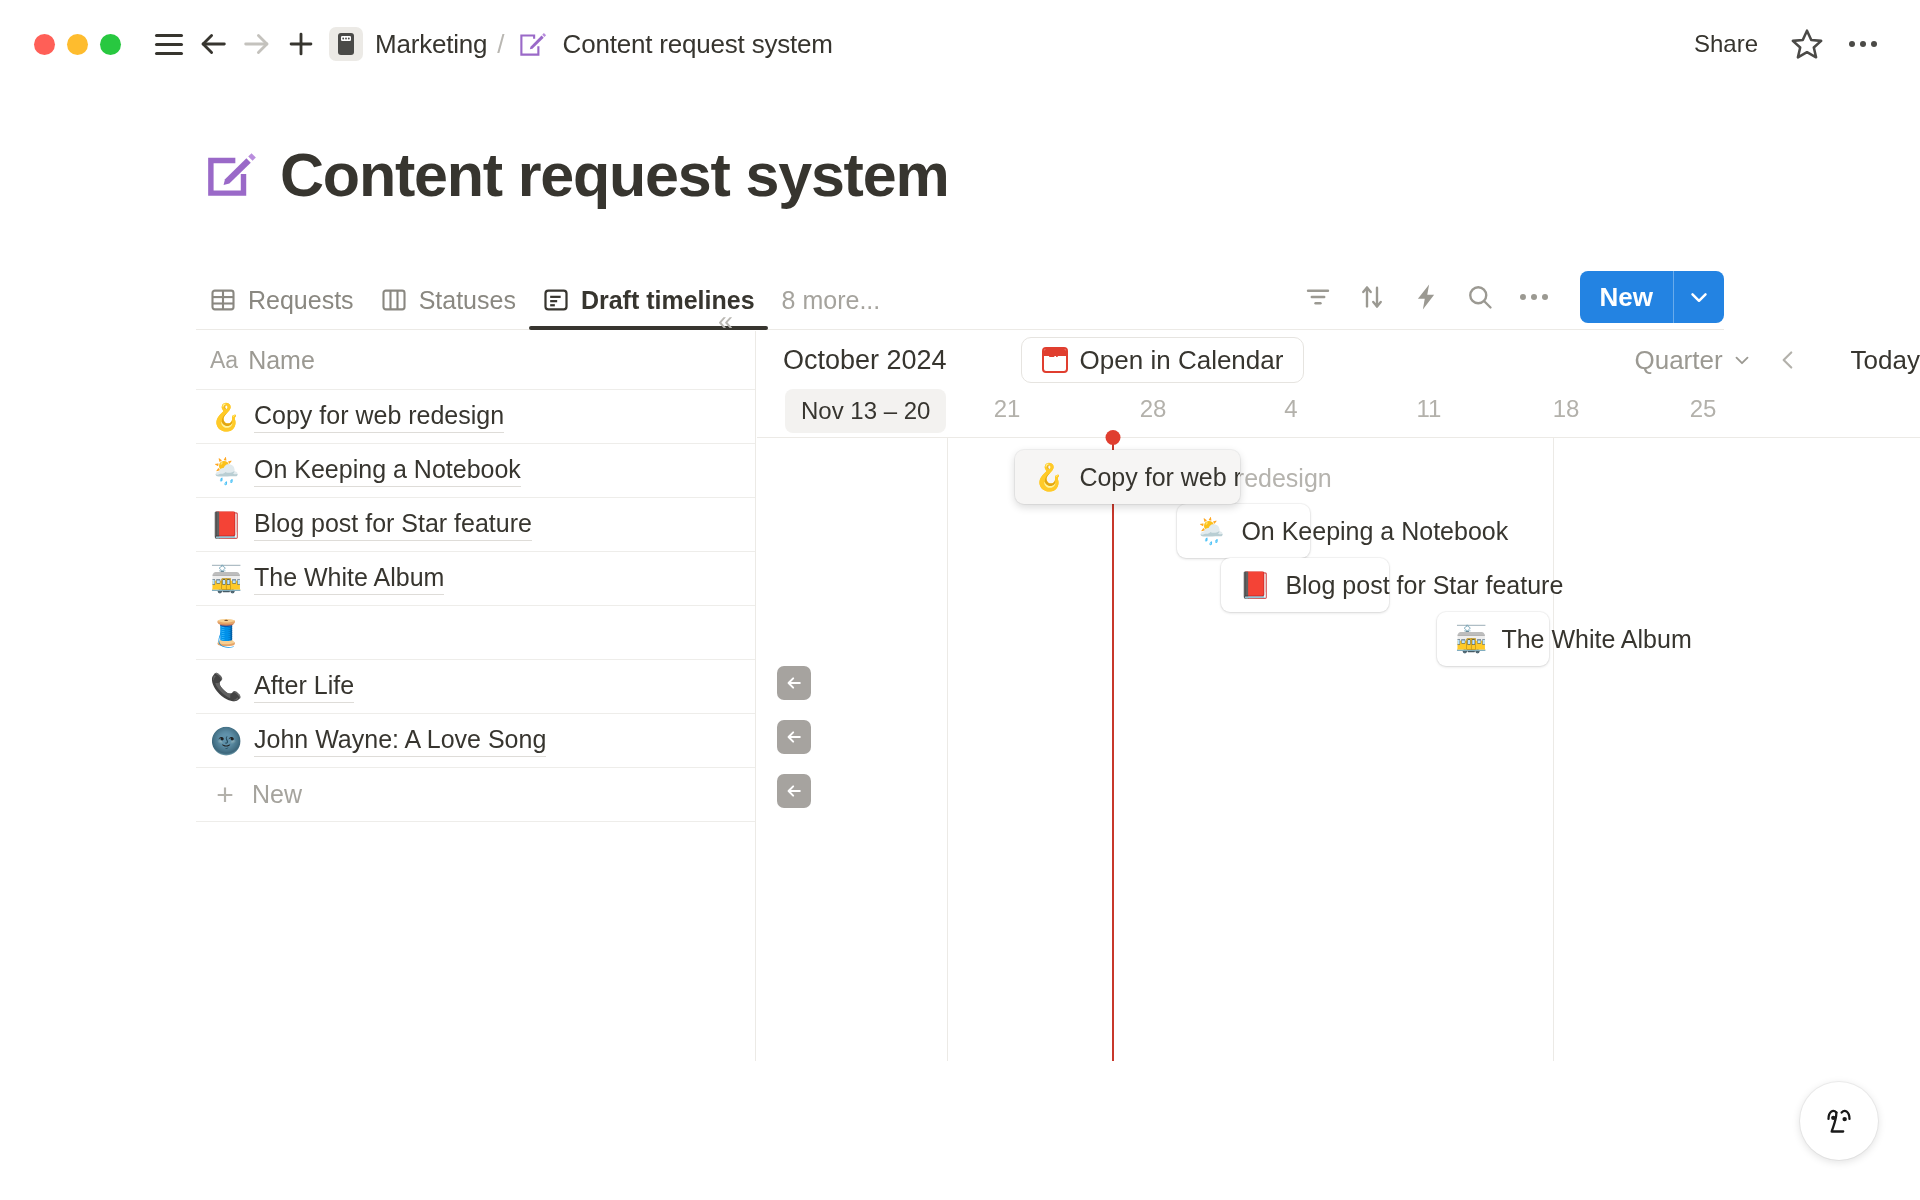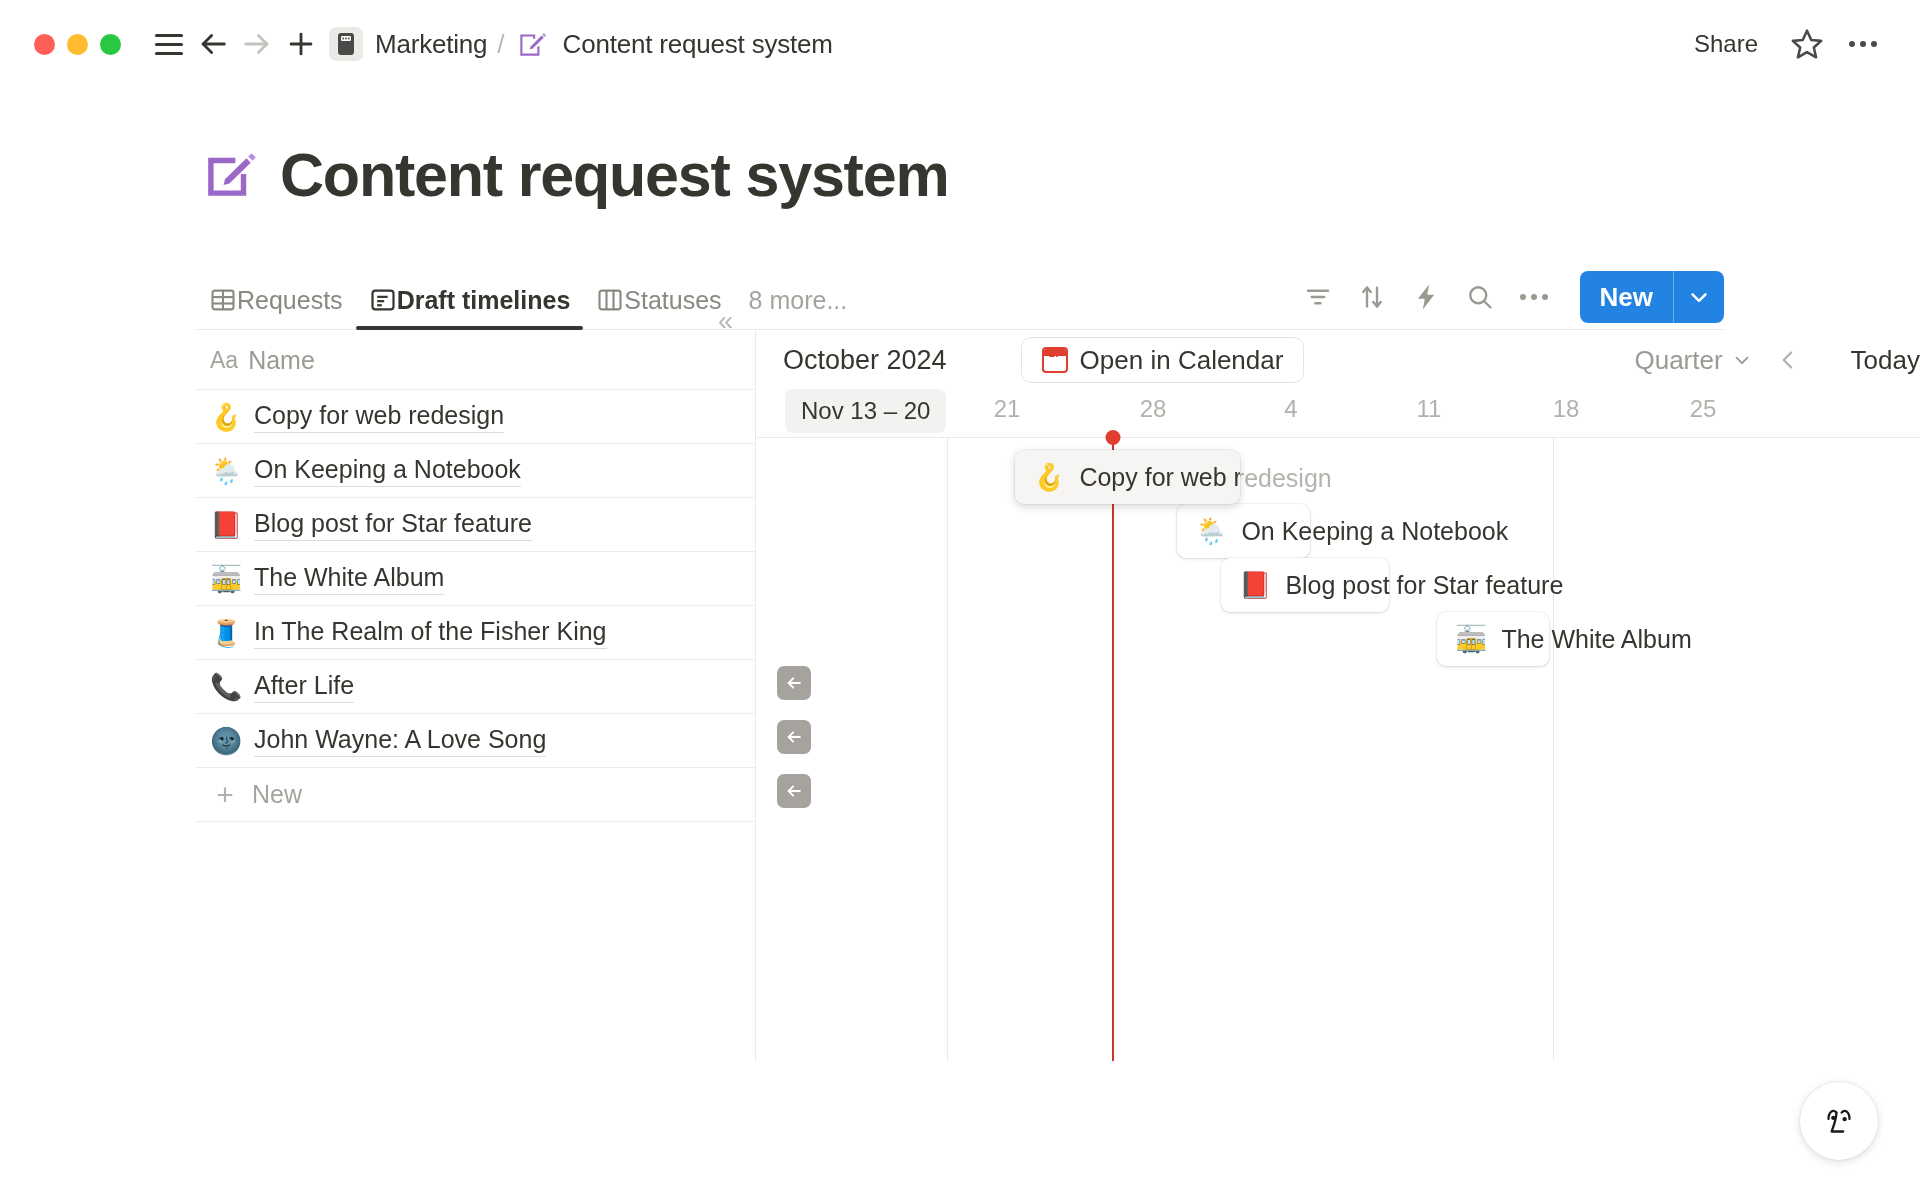--- a/index.html
+++ b/index.html
@@ -79,21 +79,21 @@
   }
 
   
   .tabs-row {
     position: absolute; top: 268px; left: 196px;
     width: 1528px; height: 62px;
     display: flex; align-items: flex-end;
     border-bottom: 1px solid #eceae6;
   }
   .tab {
-    display: flex; align-items: center; 
+    display: flex; align-items: center; gap: 11px;
     height: 58px; padding: 0 13px;
     color: #8a8881; font-size: 25px;
     position: relative;
   }
   .tab.active { color: #37352f; font-weight: bold; }
   .tab.active:after {
     content: ""; position: absolute; bottom: -1px; left: 0; right: 0;
     height: 4px; background: #37352f; border-radius: 2px;
   }
   .tab-more { color: #a5a39d; font-size: 25px; padding: 0 14px; height:58px; display:flex; align-items:center;}
@@ -326,37 +326,37 @@
     <div class="tab">
       <svg width="28" height="28" viewBox="0 0 24 24" fill="none" stroke="#8a8881" stroke-width="1.8">
         <rect x="3" y="4" width="18" height="16" rx="2"></rect>
           <line x1="3" y1="9.5" x2="21" y2="9.5"></line>
         <line x1="3" y1="15" x2="21" y2="15"></line>
           <line x1="12" y1="4" x2="12" y2="20"></line>
       </svg>
       <span>Requests</span>
     </div>
 
+    <div class="tab">
+      <svg width="28" height="28" viewBox="0 0 24 24" fill="none" stroke="#8a8881" stroke-width="1.8">
+        <rect x="3" y="4" width="18" height="16" rx="2"></rect>
+          <line x1="9" y1="4" x2="9" y2="20"></line>
+          <line x1="15" y1="4" x2="15" y2="20"></line>
+      </svg>
+      <span>Statuses</span>
+    </div>
+
     <div class="tab active">
       <svg width="28" height="28" viewBox="0 0 24 24" fill="none" stroke="#37352f" stroke-width="1.9">
         <rect x="3" y="4" width="18" height="16" rx="2.4"></rect>
         <line x1="7" y1="9.3" x2="16" y2="9.3"></line>
           <line x1="7" y1="13" x2="13" y2="13"></line>
           <line x1="7" y1="16.5" x2="11" y2="16.5"></line>
       </svg>
       <span>Draft timelines</span>
-    </div>
-
-    <div class="tab">
-      <svg width="28" height="28" viewBox="0 0 24 24" fill="none" stroke="#8a8881" stroke-width="1.8">
-        <rect x="3" y="4" width="18" height="16" rx="2"></rect>
-          <line x1="9" y1="4" x2="9" y2="20"></line>
-          <line x1="15" y1="4" x2="15" y2="20"></line>
-      </svg>
-      <span>Statuses</span>
     </div>
 
     <div class="tab-more">8 more...</div>
 
     <div class="tabs-tools">
       <div class="tool-btn">
         <svg width="30" height="30" viewBox="0 0 24 24" fill="none" stroke="#9b9992" stroke-width="1.9" stroke-linecap="round">
           <line x1="4" y1="7" x2="20" y2="7"></line>
             <line x1="7" y1="12" x2="17" y2="12"></line>
             <line x1="10" y1="17" x2="14" y2="17"></line>
@@ -422,21 +422,20 @@
       <div class="row">
         <span class="emoji">📕</span>
         <span class="name">Blog post for Star feature</span>
       </div>
       <div class="row">
         <span class="emoji">🚋</span>
         <span class="name">The White Album</span>
       </div>
       <div class="row">
         <span class="emoji">🧵</span>
-        <span class="name">In The Realm of the Fisher King</span>
       </div>
       <div class="row">
         <span class="emoji">📞</span>
         <span class="name">After Life</span>
       </div>
       <div class="row">
         <span class="emoji">🌚</span>
         <span class="name">John Wayne: A Love Song</span>
       </div>
       <div class="row new-row">

